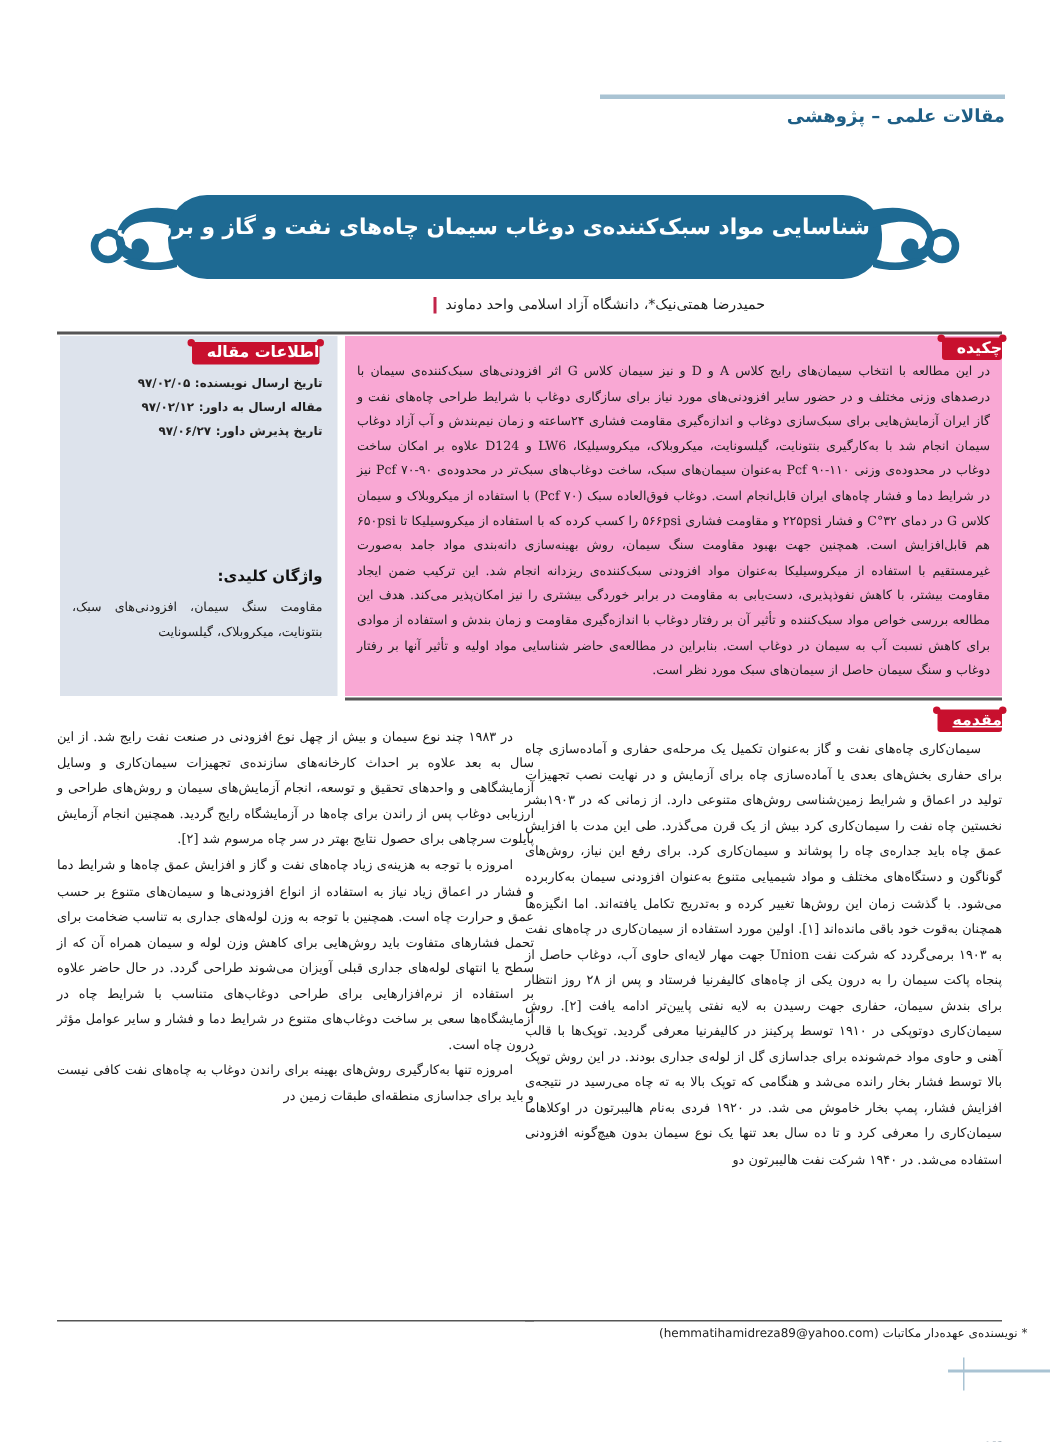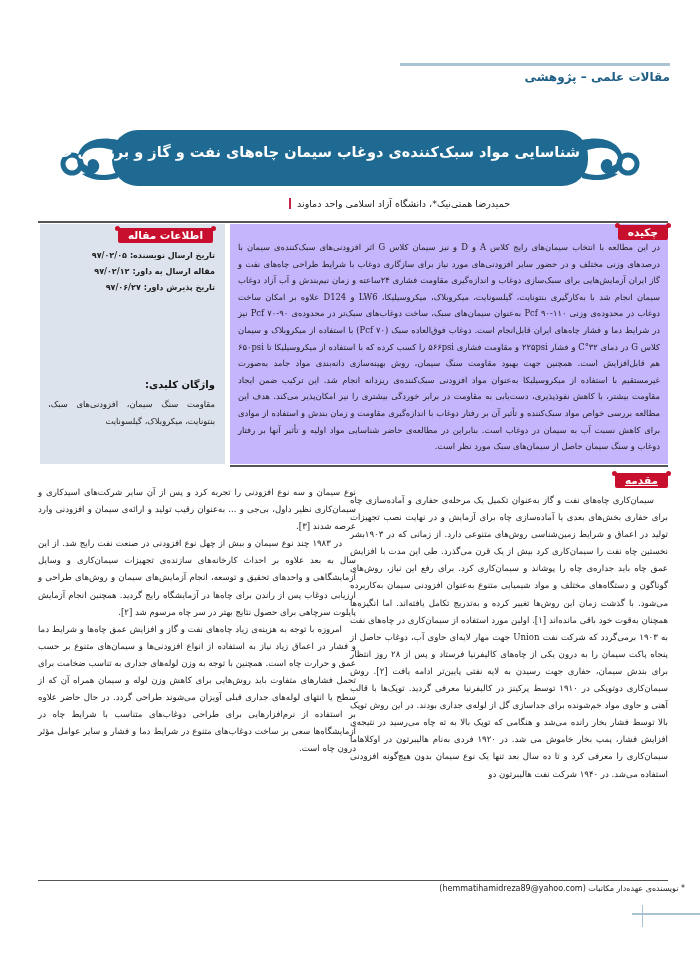--- a/index.html
+++ b/index.html
@@ -16,25 +16,25 @@
     .banner-title { position: absolute; left: 60px; right: 60px; top: 16px; text-align: center; color: #ffffff; font-size: 14.5px; font-weight: bold; white-space: nowrap; }
     .banner-scroll { position: absolute; top: 6px; width: 60px; height: 50px; }
     .banner-scroll.left { left: 0; }
     .banner-scroll.right { right: 0; transform: scaleX(-1); }
 
     
     .author-line { position: absolute; right: 190px; top: 198px; padding-left: 6px; font-size: 9.5px; font-weight: normal; color: #222; border-left: 2px solid #c2254a; white-space: nowrap; }
 
     
     .abstract-top-rule { position: absolute; left: 38px; right: 32px; top: 221px; height: 2px; background: #555; }
-    .abstract-box { position: absolute; left: 230px; right: 32px; top: 224px; height: 240px; background: #c4b5fd; }
+    .abstract-box { position: absolute; left: 230px; right: 32px; top: 224px; height: 240px; background: #f9a8d4; }
     .info-box { position: absolute; left: 40px; width: 185px; top: 224px; height: 240px; background: #dde3ec; }
     .abstract-bottom-rule { position: absolute; left: 230px; right: 32px; top: 465px; height: 2px; background: #555; }
 
-    .red-tag { position: absolute; background: #c8102e; color: #fff; font-size: 10.5px; font-weight: bold; padding: 1px 10px 2px 10px; border-radius: 2px; }
+    .red-tag { position: absolute; background: #c8102e; color: #fff; font-size: 10.5px; font-weight: bold; padding: 1px 0 2px 10px; border-radius: 2px; }
     .red-tag::before, .red-tag::after { content: ""; position: absolute; top: -2px; width: 5px; height: 5px; background: #c8102e; border-radius: 50%; }
     .red-tag::before { left: -3px; }
     .red-tag::after { right: -3px; }
     .tag-abstract { right: 32px; top: 225px; }
     .tag-info { right: 12px; top: 4px; }
     .tag-intro { right: 32px; top: 473px; text-decoration: underline; }
 
     .abstract-text { position: absolute; right: 8px; left: 8px; top: 15px; font-family: "DejaVu Serif", serif; font-size: 8.4px; line-height: 16.6px; text-align: justify; color: #222; }
 
     .info-list { position: absolute; right: 10px; left: 6px; top: 24px; font-size: 8px; font-weight: bold; line-height: 16px; color: #222; }
@@ -110,23 +110,23 @@
 
 <div class="abstract-bottom-rule"></div>
 
 <div class="red-tag tag-intro">مقدمه</div>
 
 <div class="col col-right" style="top:492px;">
   <p class="indent">سیمان‌کاری چاه‌های نفت و گاز به‌عنوان تکمیل یک مرحله‌ی حفاری و آماده‌سازی چاه برای حفاری بخش‌های بعدی یا آماده‌سازی چاه برای آزمایش و در نهایت نصب تجهیزات تولید در اعماق و شرایط زمین‌شناسی روش‌های متنوعی دارد. از زمانی که در ۱۹۰۳بشر نخستین چاه نفت را سیمان‌کاری کرد بیش از یک قرن می‌گذرد. طی این مدت با افزایش عمق چاه باید جداره‌ی چاه را پوشاند و سیمان‌کاری کرد. برای رفع این نیاز، روش‌های گوناگون و دستگاه‌های مختلف و مواد شیمیایی متنوع به‌عنوان افزودنی سیمان به‌کاربرده می‌شود. با گذشت زمان این روش‌ها تغییر کرده و به‌تدریج تکامل یافته‌اند. اما انگیزه‌ها همچنان به‌قوت خود باقی مانده‌اند [۱]. اولین مورد استفاده از سیمان‌کاری در چاه‌های نفت به ۱۹۰۳ برمی‌گردد که شرکت نفت Union جهت مهار لایه‌ای حاوی آب، دوغاب حاصل از پنجاه پاکت سیمان را به درون یکی از چاه‌های کالیفرنیا فرستاد و پس از ۲۸ روز انتظار برای بندش سیمان، حفاری جهت رسیدن به لایه نفتی پایین‌تر ادامه یافت [۲]. روش سیمان‌کاری دوتوپکی در ۱۹۱۰ توسط پرکینز در کالیفرنیا معرفی گردید. توپک‌ها با قالب آهنی و حاوی مواد خم‌شونده برای جداسازی گل از لوله‌ی جداری بودند. در این روش توپک بالا توسط فشار بخار رانده می‌شد و هنگامی که توپک بالا به ته چاه می‌رسید در نتیجه‌ی افزایش فشار، پمپ بخار خاموش می شد. در ۱۹۲۰ فردی به‌نام هالیبرتون در اوکلاهاما سیمان‌کاری را معرفی کرد و تا ده سال بعد تنها یک نوع سیمان بدون هیچ‌گونه افزودنی استفاده می‌شد. در ۱۹۴۰ شرکت نفت هالیبرتون دو</p>
 </div>
 
 <div class="col col-left">
-  <p>نوع سیمان و سه نوع افزودنی را تجربه کرد و پس از آن سایر شرکت‌های اسیدکاری و سیمان‌کاری نظیر داول، بی‌جی و ... به‌عنوان رقیب تولید و ارائه‌ی سیمان و افزودنی وارد عرصه شدند [۳].</p>
   <p class="indent">در ۱۹۸۳ چند نوع سیمان و بیش از چهل نوع افزودنی در صنعت نفت رایج شد. از این سال به بعد علاوه بر احداث کارخانه‌های سازنده‌ی تجهیزات سیمان‌کاری و وسایل آزمایشگاهی و واحدهای تحقیق و توسعه، انجام آزمایش‌های سیمان و روش‌های طراحی و ارزیابی دوغاب پس از راندن برای چاه‌ها در آزمایشگاه رایج گردید. همچنین انجام آزمایش پایلوت سرچاهی برای حصول نتایج بهتر در سر چاه مرسوم شد [۲].</p>
   <p class="indent">امروزه با توجه به هزینه‌ی زیاد چاه‌های نفت و گاز و افزایش عمق چاه‌ها و شرایط دما و فشار در اعماق زیاد نیاز به استفاده از انواع افزودنی‌ها و سیمان‌های متنوع بر حسب عمق و حرارت چاه است. همچنین با توجه به وزن لوله‌های جداری به تناسب ضخامت برای تحمل فشارهای متفاوت باید روش‌هایی برای کاهش وزن لوله و سیمان همراه آن که از سطح یا انتهای لوله‌های جداری قبلی آویزان می‌شوند طراحی گردد. در حال حاضر علاوه بر استفاده از نرم‌افزارهایی برای طراحی دوغاب‌های متناسب با شرایط چاه در آزمایشگاه‌ها سعی بر ساخت دوغاب‌های متنوع در شرایط دما و فشار و سایر عوامل مؤثر درون چاه است.</p>
+  <p class="indent">امروزه تنها به‌کارگیری روش‌های بهینه برای راندن دوغاب به چاه‌های نفت کافی نیست و باید برای جداسازی منطقه‌ای طبقات زمین در</p>
 </div>
 
 <div class="footnote-left-rule"></div>
 <div class="footnote-rule"></div>
 <div class="footnote">* نویسنده‌ی عهده‌دار مکاتبات (hemmatihamidreza89@yahoo.com)</div>
 
 <div class="page-rule"></div>
 <div class="page-vrule"></div>
 <div class="page-number">۵۴</div>
 

